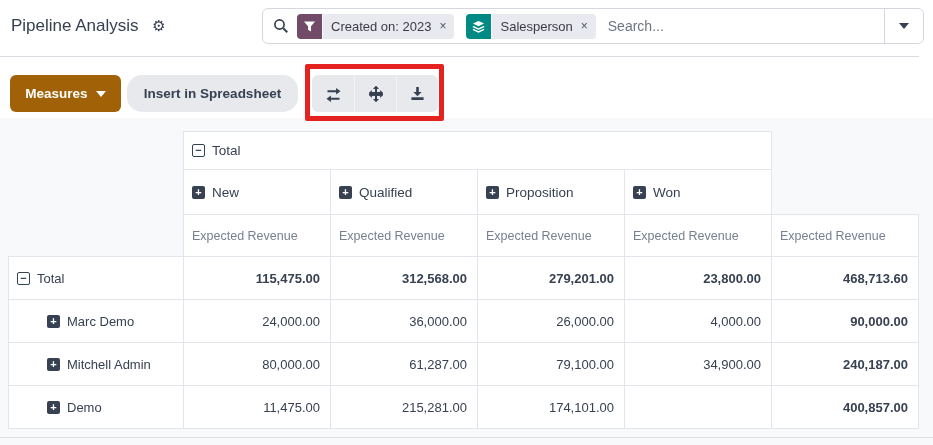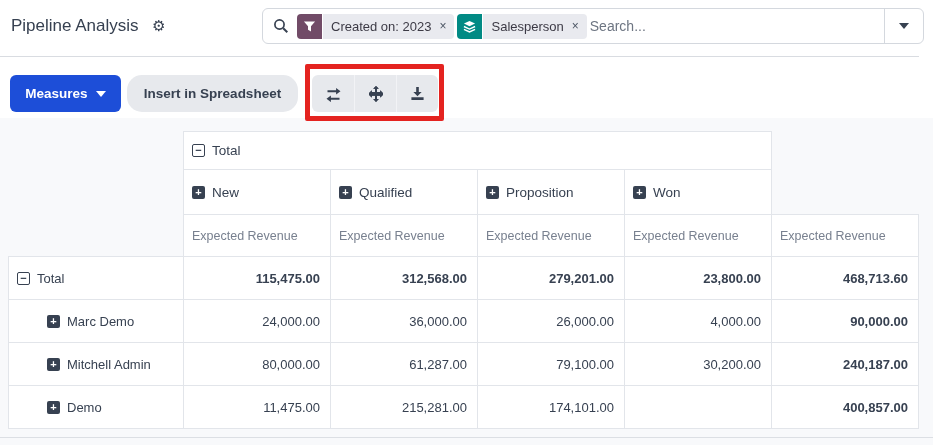--- a/index.html
+++ b/index.html
@@ -10,21 +10,21 @@
   
   .topbar { position:absolute; left:0; top:0; width:919px; height:57px;
     background:#fff; border-bottom:1px solid #d9dce1; }
   .page-title { position:absolute; left:11px; top:16px; font-size:17px; color:#374151; }
   .gear { position:absolute; left:152px; top:17px; font-size:15px; color:#374151; cursor:pointer; }
 
   .searchbar { position:absolute; left:262px; top:8px; width:662px; height:36px;
     background:#fff; border:1px solid #d4d8de; border-radius:6px;
     display:flex; align-items:center; padding-left:10px; }
   .search-ico { flex:0 0 auto; margin-right:8px; display:flex; }
-  .facet { display:flex; align-items:stretch; height:25px; margin-right:3px; flex:0 0 auto; }
+  .facet { display:flex; align-items:stretch; height:25px; margin-right:12px; flex:0 0 auto; }
   .facet-ico { width:25px; border-radius:4px 0 0 4px; display:flex; align-items:center;
     justify-content:center; margin-right:1px; }
   .facet-ico.filter { background:#714b67; }
   .facet-ico.groupby { background:#018a84; }
   .facet-body { background:#e9eaef; border-radius:0 4px 4px 0; display:flex; align-items:center;
     padding:0 8px; font-size:13px; color:#3c3a45; white-space:nowrap; }
   .facet-x { margin-left:8px; font-size:12px; color:#4b5563; cursor:pointer; }
   .search-input { flex:1 1 auto; border:none; outline:none; font-size:14px;
     font-family:"Liberation Sans", sans-serif; color:#6d28d9; background:transparent; min-width:40px; }
   .search-input::placeholder { color:#6d7582; }
@@ -32,21 +32,21 @@
   .search-caret { width:38px; display:flex; align-items:center; justify-content:center;
     align-self:stretch; cursor:pointer; }
   .tri-down { width:0; height:0; border-left:5px solid transparent;
     border-right:5px solid transparent; border-top:6px solid #374151; }
   .tri-down.white { border-top-color:#fff; }
 
   
   .btn { position:absolute; top:75px; height:37px; border:none; border-radius:6px;
     font-family:"Liberation Sans", sans-serif; font-size:13.5px; font-weight:700;
     display:flex; align-items:center; justify-content:center; cursor:pointer; }
-  .btn-measures { left:10px; width:111px; background:#1d4ed8; color:#fff; gap:8px; }
+  .btn-measures { left:10px; width:111px; background:#a16207; color:#fff; gap:8px; }
   .btn-insert { left:127px; width:171px; background:#e7e9ed; color:#374151;border-radius:15px; }
   .icon-group { position:absolute; left:312px; top:75px; height:37px; display:flex;
     border-radius:6px; overflow:hidden; }
   .icon-btn { width:42px; height:37px; background:#e7e9ed; border:none; cursor:pointer;
     display:flex; align-items:center; justify-content:center; }
   .icon-btn + .icon-btn { border-left:1px solid #f2f3f6; }
 
   .red-box { position:absolute; left:305px; top:64px; width:139px; height:57px;
     border:5px solid #e42320; border-radius:2px; z-index:20; pointer-events:none; }
 
@@ -251,21 +251,21 @@
       <tr class="data">
         <td class="rowlabel indent1">
           <span class="inr">
                 <span class="sq plus">+</span>
           <span>Mitchell Admin</span>
               </span>
         </td>
         <td class="num">80,000.00</td>
         <td class="num">61,287.00</td>
         <td class="num">79,100.00</td>
-        <td class="num">30,200.00</td>
+        <td class="num">34,900.00</td>
         <td class="num col-total">240,187.00</td>
       </tr>
       <tr class="data">
         <td class="rowlabel indent1">
           <span class="inr">
                 <span class="sq plus">+</span>
           <span>Demo</span>
               </span>
         </td>
         <td class="num">11,475.00</td>

